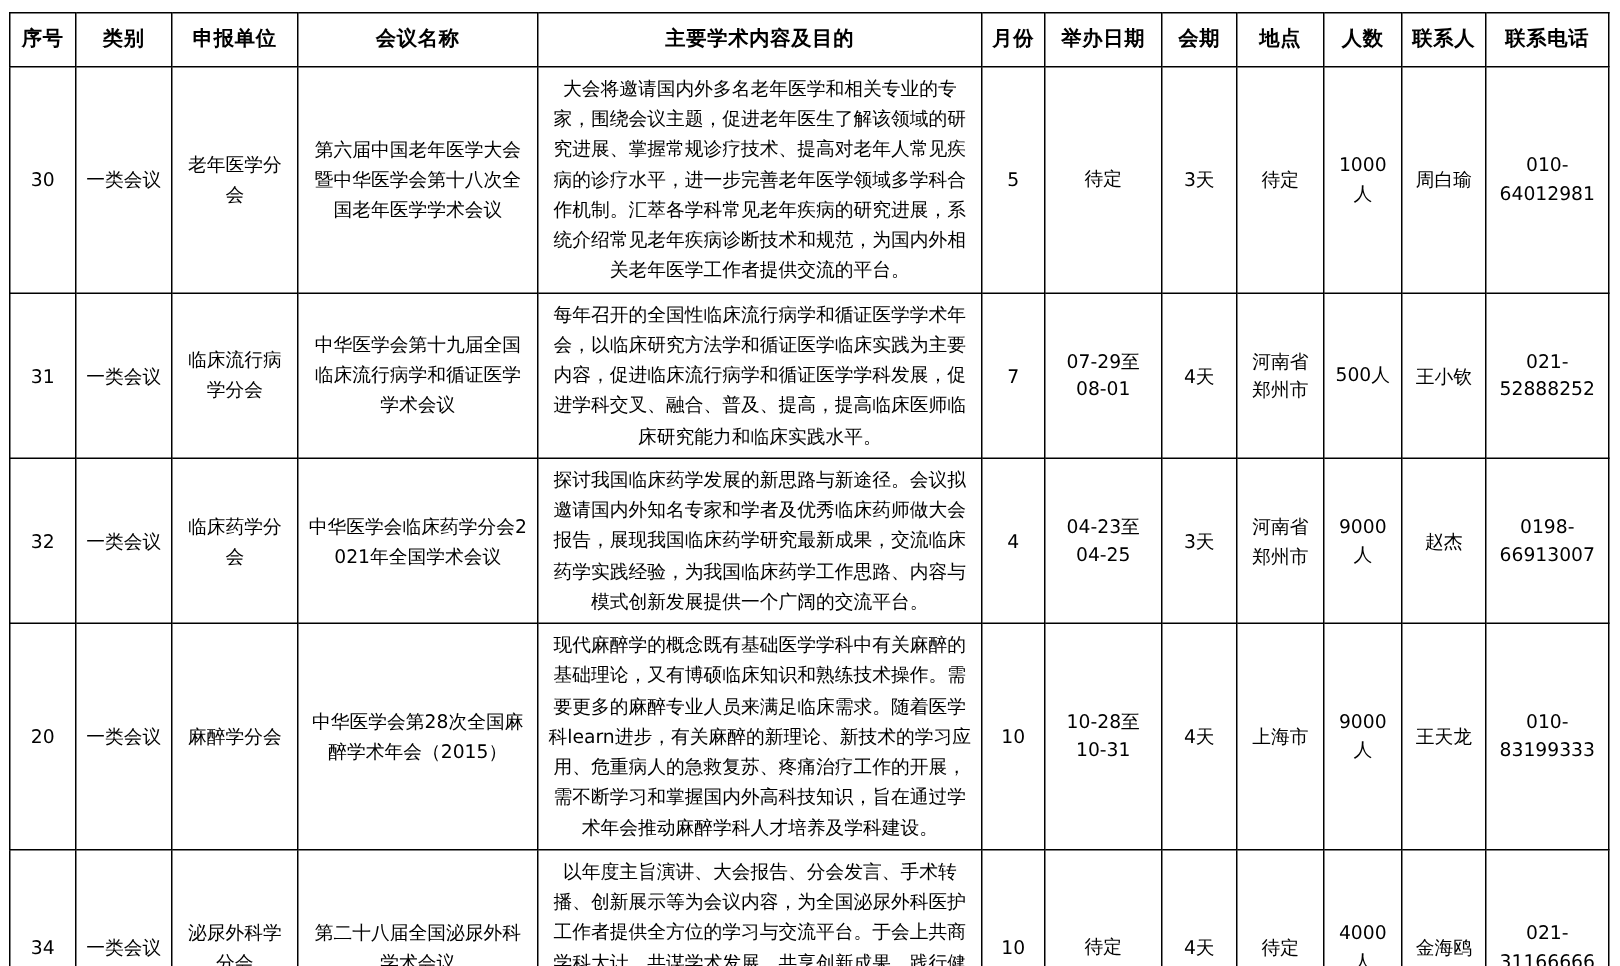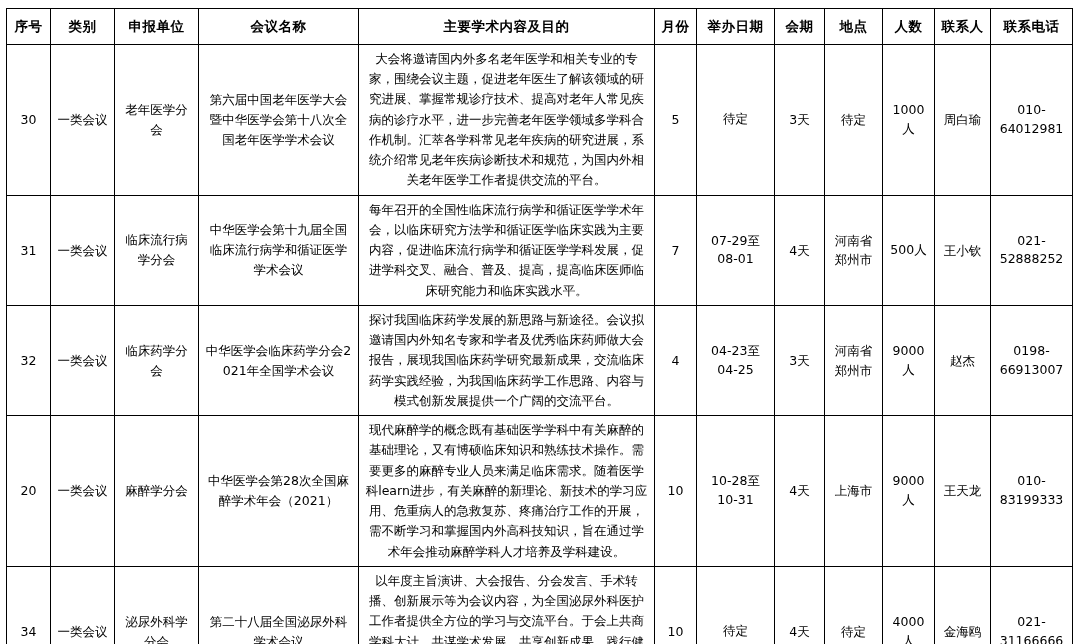--- a/index.html
+++ b/index.html
@@ -164,21 +164,21 @@
         <td class="ppl">9000
 人</td>
         <td>赵杰</td>
         <td class="phone">0198-
 66913007</td>
       </tr>
       <tr>
         <td>20</td>
         <td>一类会议</td>
         <td class="org">麻醉学分会</td>
-        <td class="name">中华医学会第28次全国麻醉学术年会（2021）</td>
+        <td class="name">中华医学会第28次全国麻醉学术年会（2015）</td>
         <td class="content">现代麻醉学的概念既有基础医学学科中有关麻醉的基础理论，又有博硕临床知识和熟练技术操作。需要更多的麻醉专业人员来满足临床需求。随着医学科learn进步，有关麻醉的新理论、新技术的学习应用、危重病人的急救复苏、疼痛治疗工作的开展，需不断学习和掌握国内外高科技知识，旨在通过学术年会推动麻醉学科人才培养及学科建设。</td>
         <td>10</td>
         <td class="date">10-28至
 10-31</td>
         <td>4天</td>
         <td class="nowrapish">上海市</td>
         <td class="ppl">9000
 人</td>
         <td>王天龙</td>
         <td class="phone">010-

